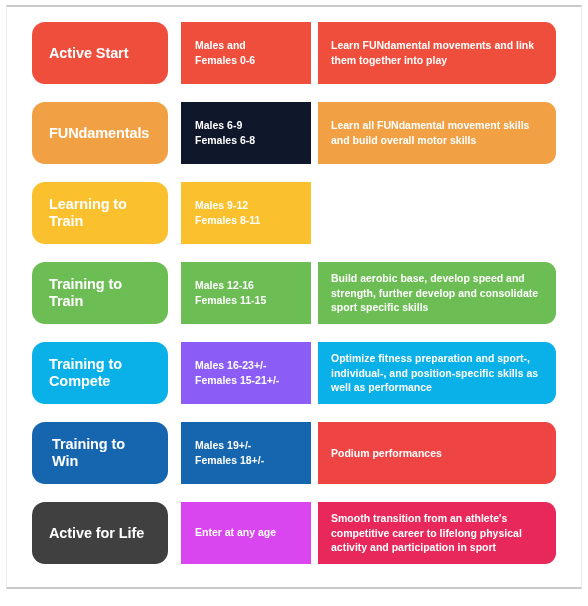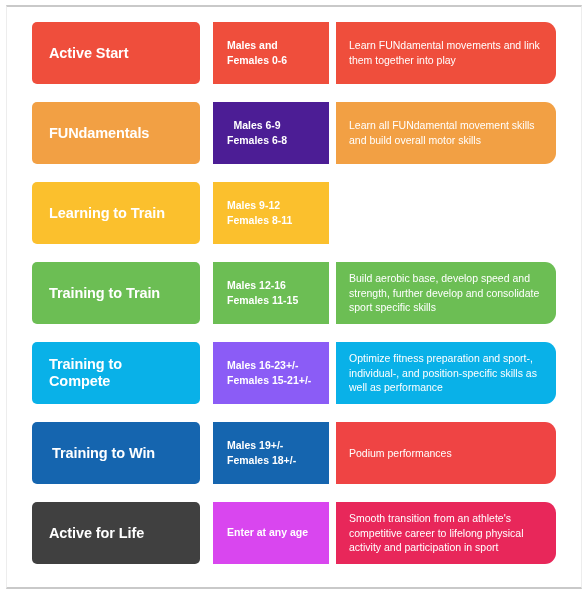--- a/index.html
+++ b/index.html
@@ -46,51 +46,51 @@
 
   .cell {
     display: flex;
     align-items: center;
     color: #ffffff;
     box-sizing: border-box;
   }
 
   
   .cell-stage {
-    width: 168px;
-    border-radius: 5px;
+    width: 136px;
+    border-radius: 13px;
     padding: 0 17px;
     font-size: 14.5px;
     font-weight: bold;
     letter-spacing: -0.1px;
     line-height: 1.15;
   }
 
   
   .gap-a { width: 13px; flex: none; }
 
   
   .cell-ages {
-    width: 116px;
+    width: 130px;
     border-radius: 0;
     padding: 14px 14px;
     font-size: 10.5px;
     font-weight: bold;
     line-height: 1.45;
   }
 
   .gap-b { width: 7px; flex: none; }
 
   
   .cell-desc {
     flex: 1;
     border-radius: 0 11px 11px 0;
     padding: 0 13px;
     font-size: 10.5px;
-    font-weight: normal;
+    font-weight: bold;
     line-height: 1.42;
   }
 
   .ages-line { display: block; }
 </style>
 </head>
 <body>
 
 <div id="ltad-frame"></div>
 
@@ -109,21 +109,21 @@
       <div class="gap-b"></div>
       <div class="cell cell-desc" style="background: rgb(239, 78, 60);">
         <span>Learn FUNdamental movements and link them together into play</span>
       </div>
     </div>
     <div class="ltad-row">
       <div class="cell cell-stage" style="background: rgb(242, 160, 68);">
         <span>FUNdamentals</span>
       </div>
       <div class="gap-a"></div>
-      <div class="cell cell-ages" style="background: #4c1d95; text-align: center;">
+      <div class="cell cell-ages" style="background: #0f172a;">
         <div>
           <span class="ages-line">Males 6-9</span>
           <span class="ages-line">Females 6-8</span>
         </div>
       </div>
       <div class="gap-b"></div>
       <div class="cell cell-desc" style="background: rgb(242, 160, 68);">
         <span>Learn all FUNdamental movement skills and build overall motor skills</span>
       </div>
     </div>

